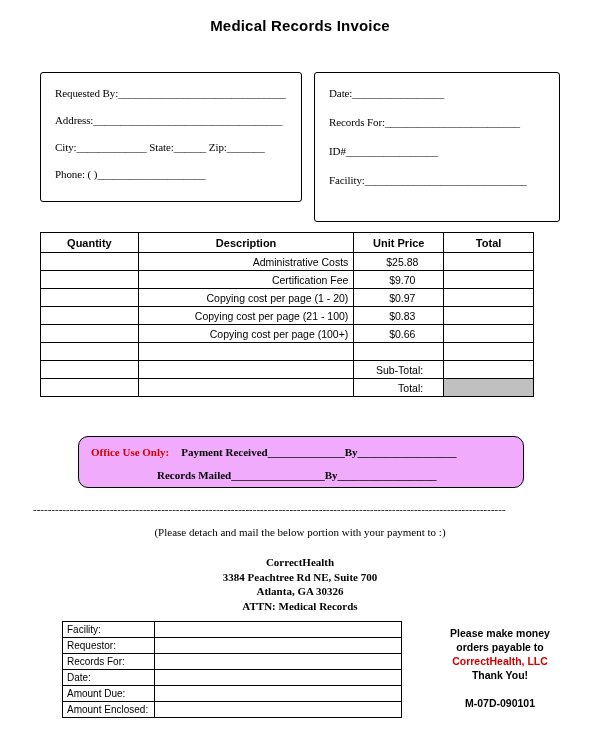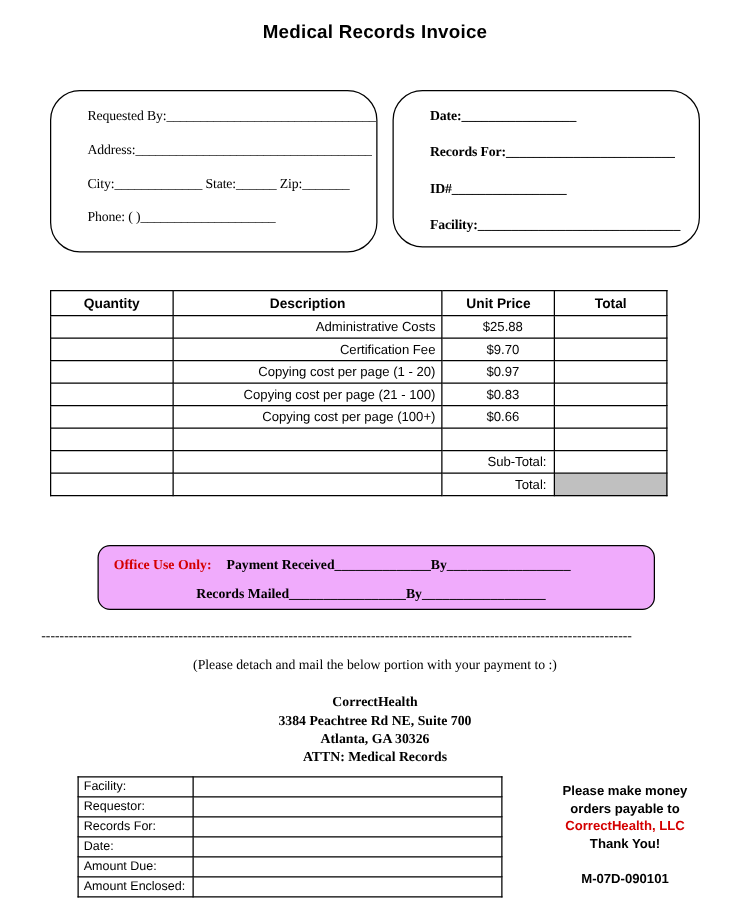--- a/index.html
+++ b/index.html
@@ -34,32 +34,31 @@
   .top-boxes {
     position: absolute;
     top: 55px;
     left: 40px;
     width: 520px;
     display: flex;
     justify-content: space-between;
   }
   .rbox {
     border: 1.6px solid #000;
-    border-radius: 24px;
-    box-sizing: border-box;
-    padding: 14px 12px 10px 29px;
+    border-radius: 3px;
+    box-sizing: border-box;
+    padding: 14px 12px 10px 14px;
   }
   .rbox.left {
     width: 262px;
     height: 130px;
   }
   .rbox.right {
     width: 246px;
-    height: 126px;
-    font-weight: bold;
+    height: 150px;
   }
   .fline {
     font-size: 11px;
     font-family: "Liberation Serif", serif;
     white-space: nowrap;
     margin-bottom: 15px;
     letter-spacing: -0.1px;
   }
   .fline:last-child { margin-bottom: 0; }
   .rbox.right .fline { margin-bottom: 17px; }
@@ -88,21 +87,21 @@
     height: 20px;
   }
   .col-qty { width: 98px; }
   .col-desc { width: 216px; }
   .col-unit { width: 90px; }
   .col-total { width: 90px; }
   .items-table td.desc { text-align: right; padding-left: 25px; }
   .items-table td.unit { text-align: center; padding-left: 12px; }
   .items-table td.label-right {
     text-align: right;
-    padding-right: 6px;
+    padding-right: 20px;
   }
   .noborder-left {
     border-left: none;
     border-right: none;
     border-top: none;
     border-bottom: none;
   }
   .cell-shaded { background: #c0c0c0; }
 
   

